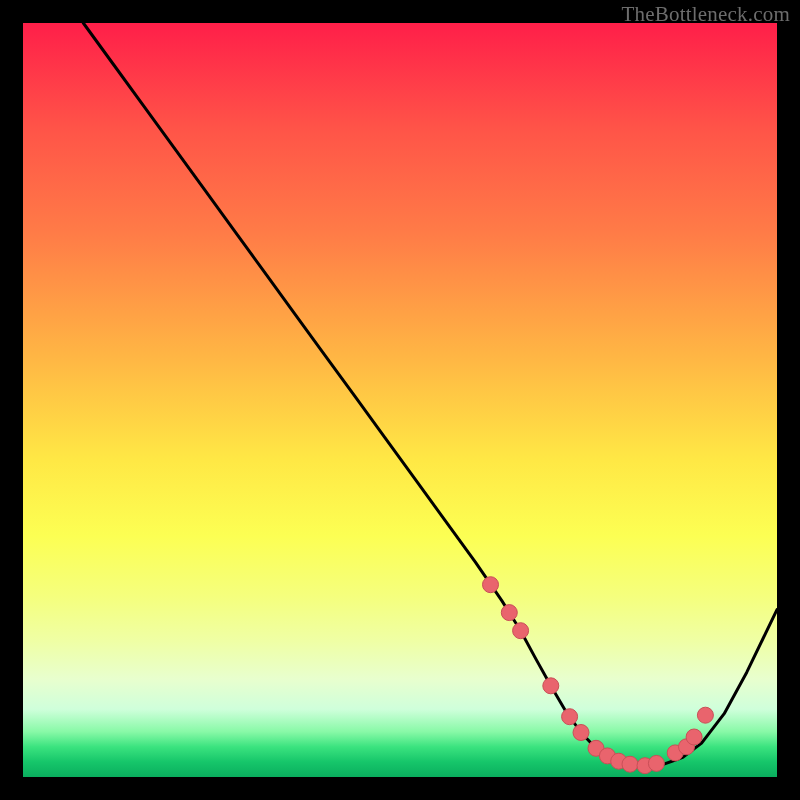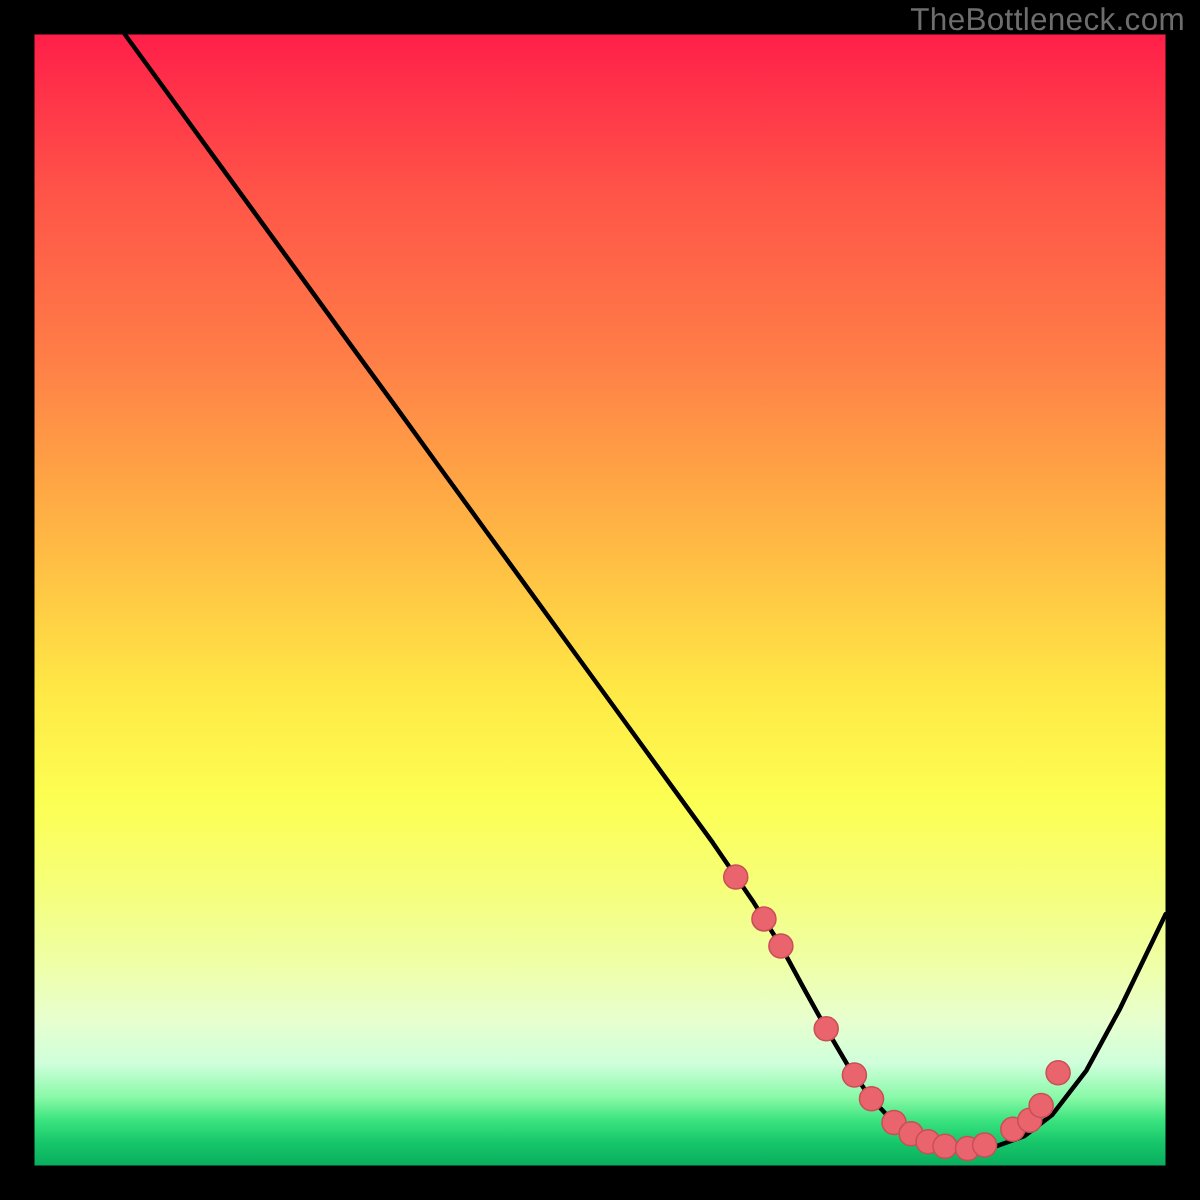--- a/index.html
+++ b/index.html
@@ -52,20 +52,21 @@
     overflow: visible;
   }
   .watermark {
     position: absolute;
     top: 2px;
     right: 10px;
     color: #6d6d6d;
     font-size: 21px;
     font-weight: 400;
     letter-spacing: 0.2px;
+    font-family: Liberation Serif, serif;
   }
 </style>
 </head>
 <body>
 
 <div class="frame">
 
   <div class="plot-area">
     <svg class="curve" viewBox="0 0 754 754">
       <path id="curve-path" fill="none" stroke="#000000" stroke-width="3" stroke-linecap="round" stroke-linejoin="round" d="M60.3 0.0 L90.5 41.5 L120.6 82.9 L150.8 124.4 L181.0 165.9 L211.1 207.4 L241.3 248.8 L271.4 290.3 L301.6 331.8 L331.8 373.2 L361.9 414.7 L392.1 456.2 L422.2 497.6 L452.4 539.1 L478.8 577.6 L497.6 607.7 L512.7 635.6 L527.8 662.8 L542.9 688.4 L558.0 709.5 L573.0 725.3 L588.1 735.9 L603.2 741.2 L622.0 742.7 L640.9 741.2 L659.8 734.4 L678.6 720.1 L701.2 690.7 L723.8 649.2 L754.0 586.6"></path>

